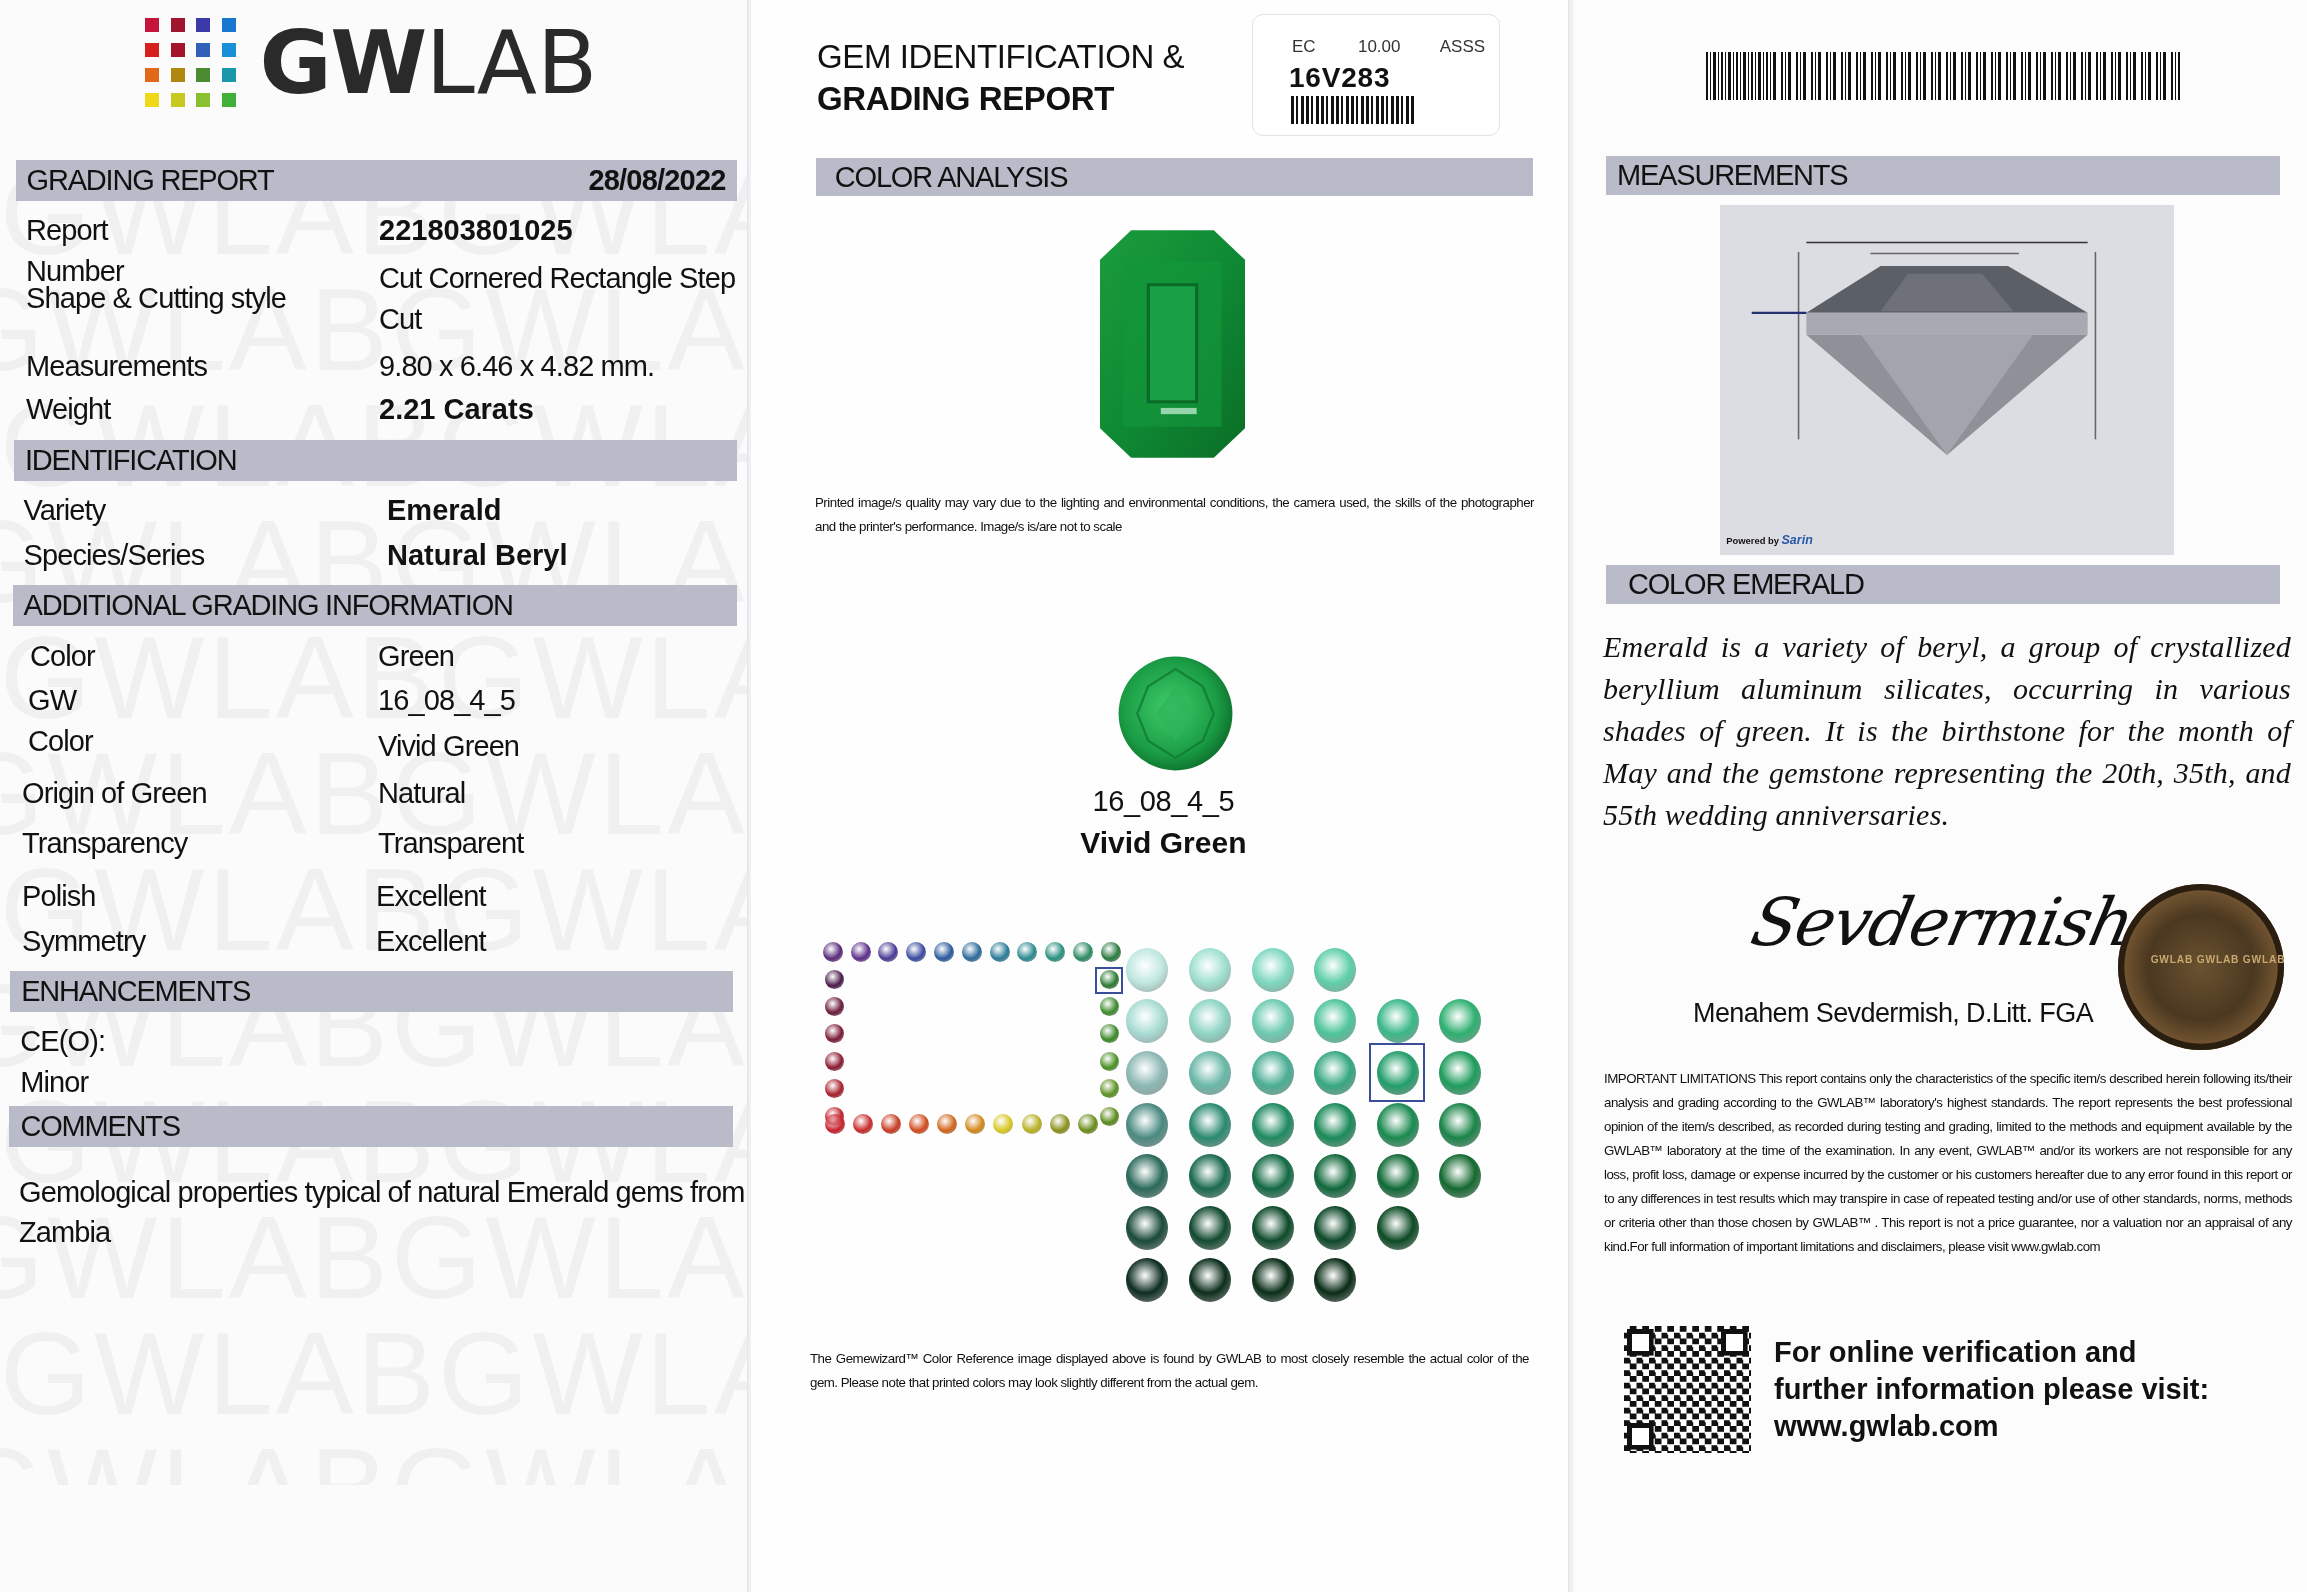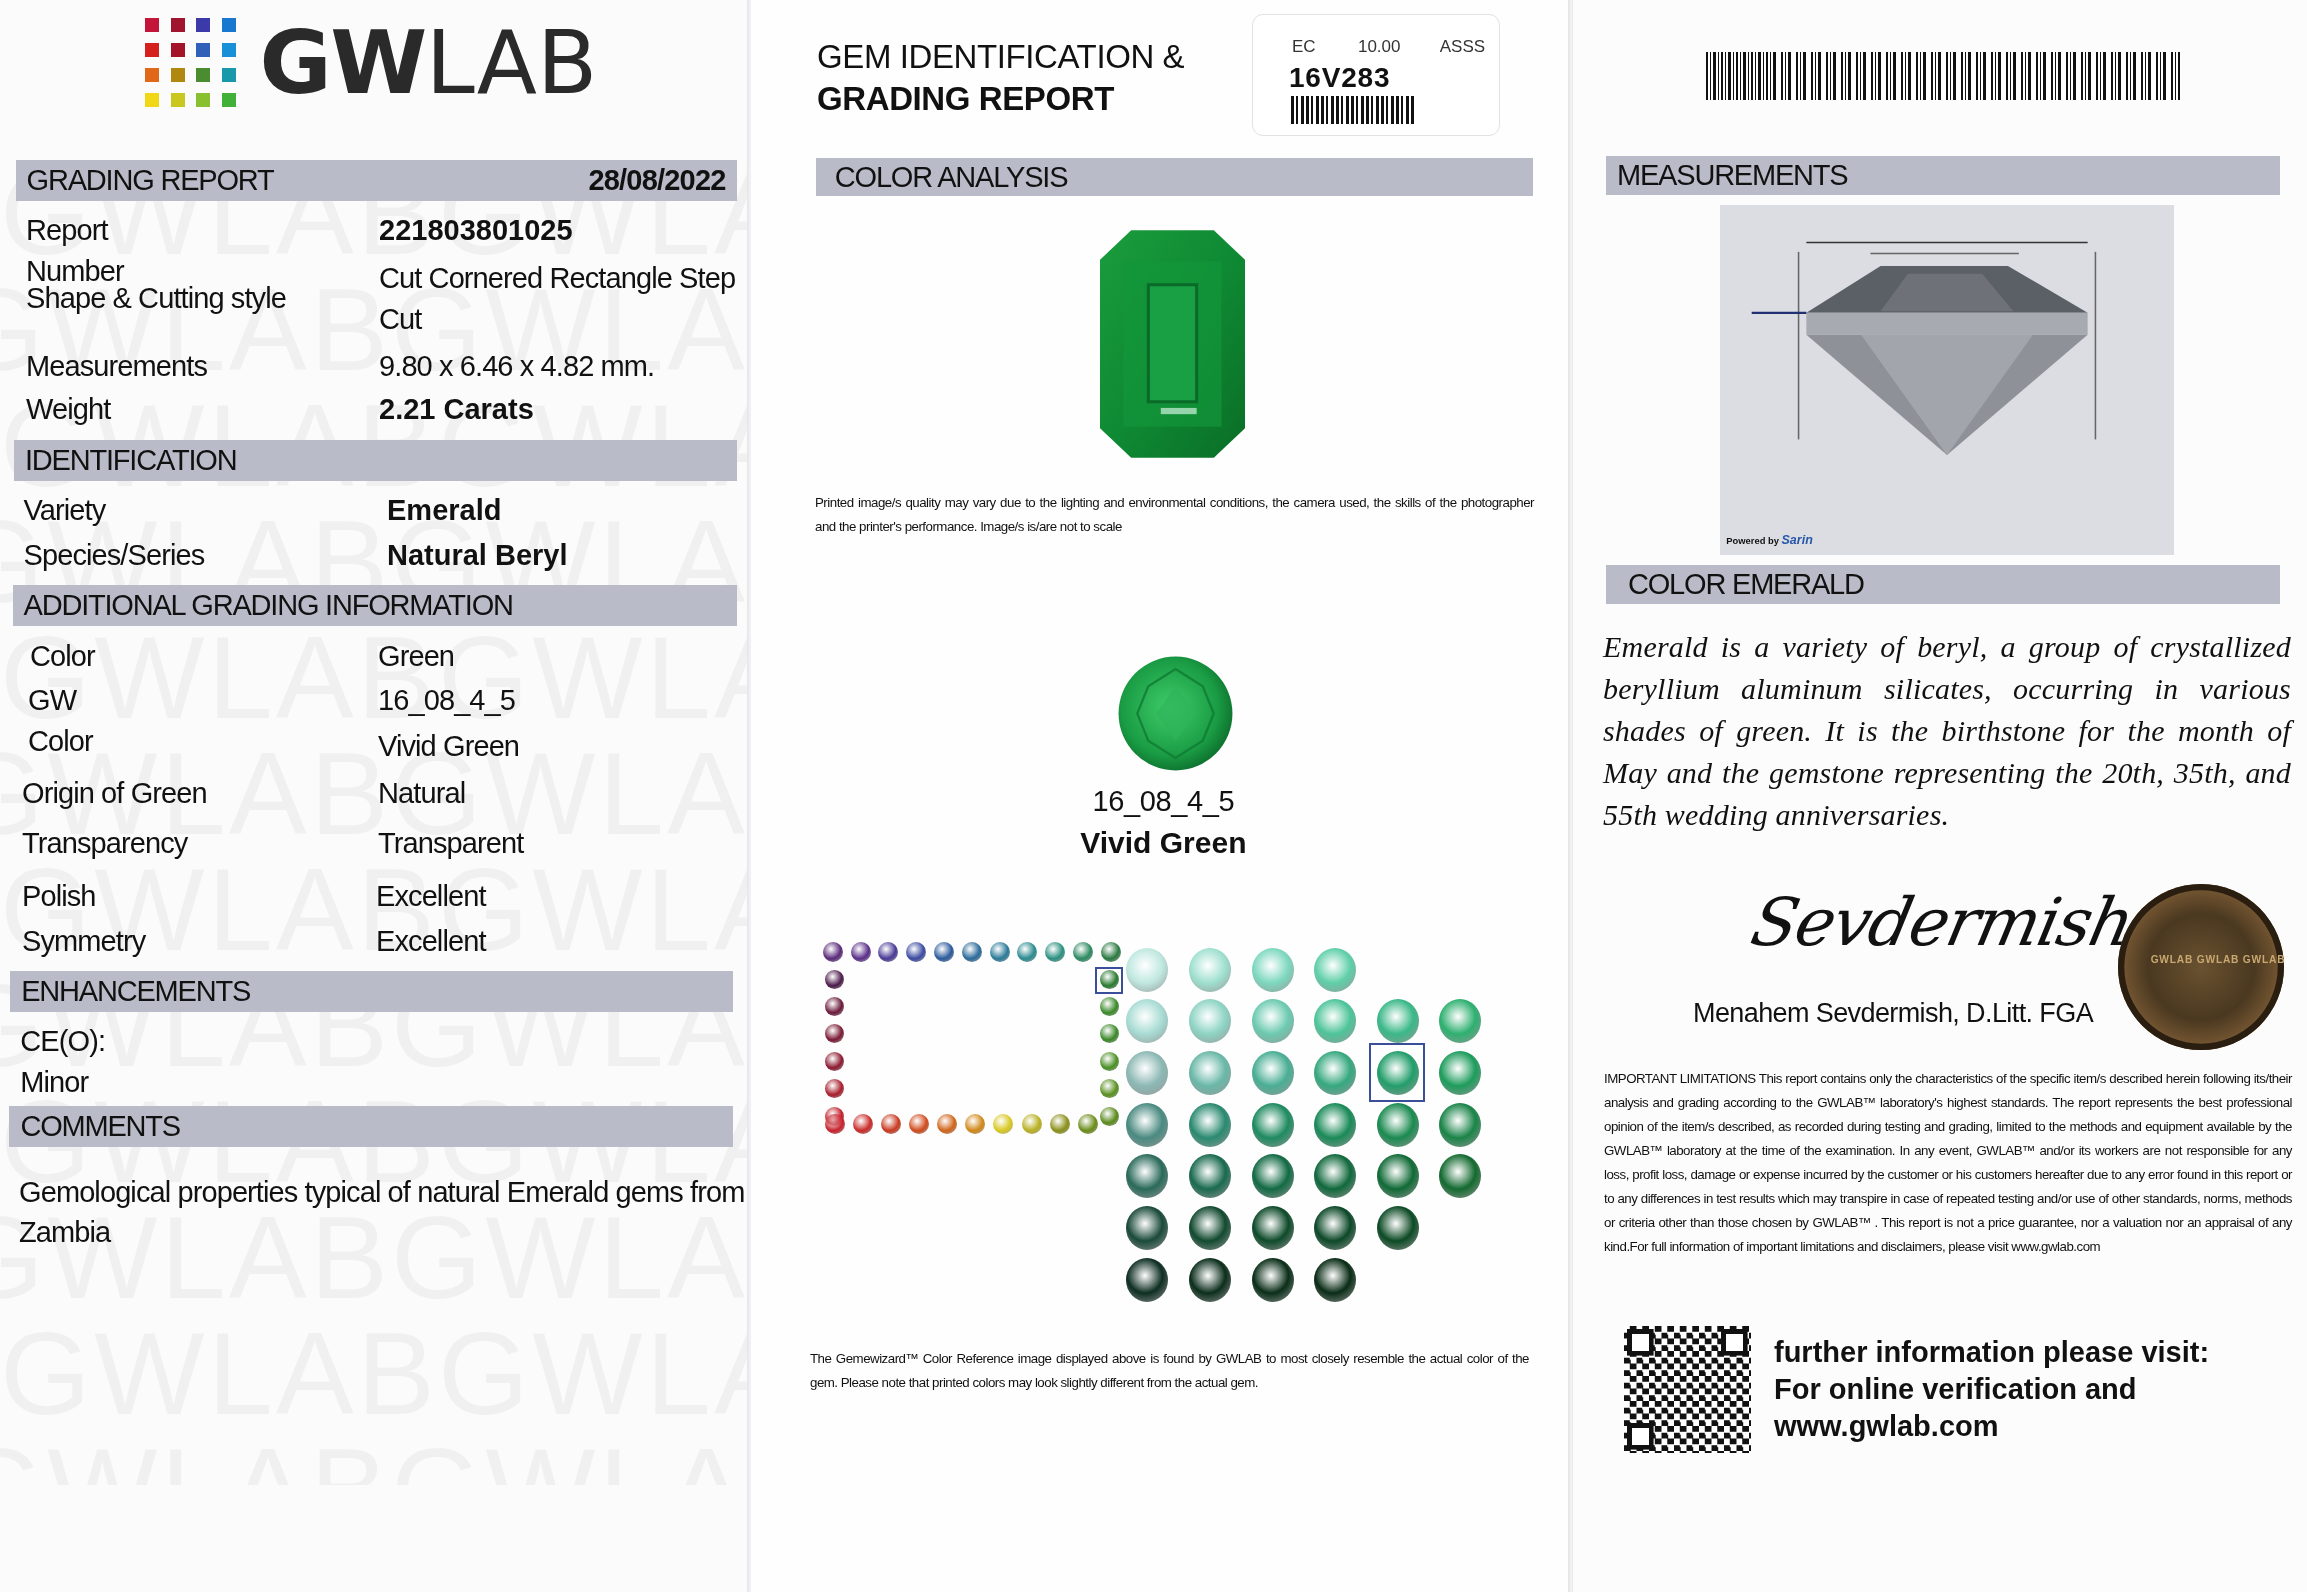--- a/index.html
+++ b/index.html
@@ -326,18 +326,18 @@
   <div style="position:absolute;left:51px;top:1326px;width:127px;height:127px;background:
       linear-gradient(#fff,#fff) 7.8px 7.8px/17px 17px no-repeat,
       linear-gradient(#111,#111) 3.1px 3.1px/26.6px 26.6px no-repeat,
       linear-gradient(#fff,#fff) 102px 7.8px/17px 17px no-repeat,
       linear-gradient(#111,#111) 97px 3.1px/26.6px 26.6px no-repeat,
       linear-gradient(#fff,#fff) 7.8px 102px/17px 17px no-repeat,
       linear-gradient(#111,#111) 3.1px 97px/26.6px 26.6px no-repeat,
       repeating-conic-gradient(#111 0 25%,#fff 0 50%) 0 0/12.5px 12.5px;">
   </div>
   <div style="position:absolute;left:201px;top:1334px;font-size:29px;font-weight:bold;line-height:37px;">
+    <div>For online verification and</div>
     <div>further information please visit:</div>
-    <div>For online verification and</div>
     <div>www.gwlab.com</div>
   </div>
 </div>
 
 
 </body></html>

